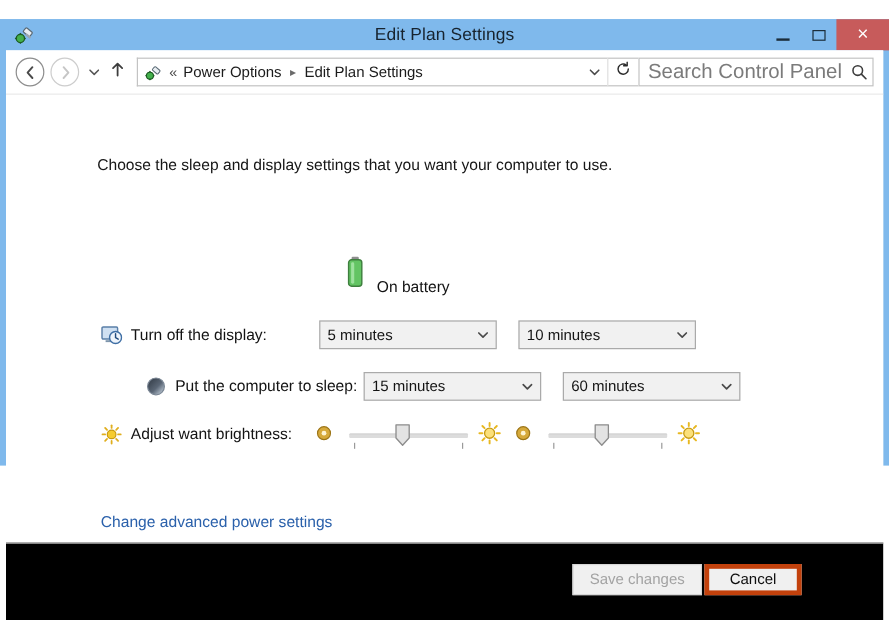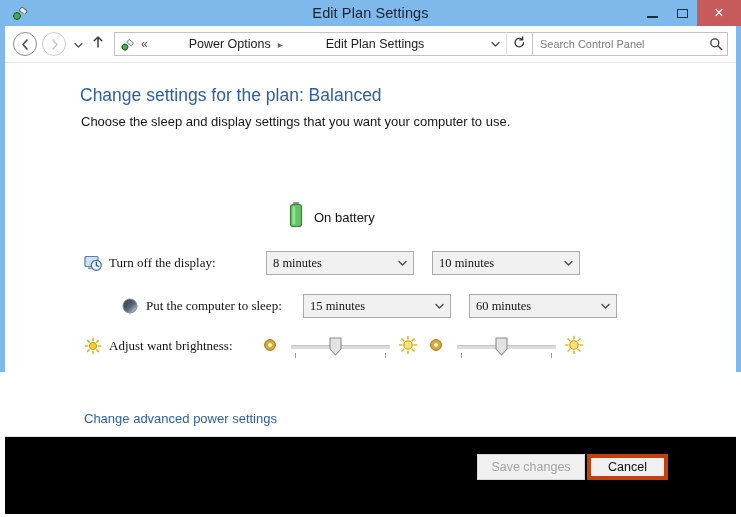--- a/index.html
+++ b/index.html
@@ -11,21 +11,21 @@
     width: 741px;
     height: 517px;
     overflow: hidden;
     font-family: "Liberation Sans", sans-serif;
     -webkit-font-smoothing: antialiased;
   }
 
   
   .window {
     position: absolute;
-    left: 0; top: 0;
+    left: 0; top: 16px;
     width: 741px;
     height: 372px;
     box-sizing: border-box;
     background: #7fb9ec;           
     border: 0;
   }
   .titlebar {
     position: relative;
     height: 26px;
     background: #7fb9ec;
@@ -151,21 +151,20 @@
   .crumb-icon { width: 17px; height: 17px; flex: none; }
   .crumb-chev {
     color: #4b4b4b;
     font-size: 12px;
     padding: 0 5px;
   }
   .crumb {
     font-size: 12.5px;
     color: #1b1b1b;
     white-space: nowrap;
-    margin-left: 36px;
   }
   .crumb-sep {
     color: #6a6a6a;
     font-size: 10px;
     padding: 0 7px;
   }
   .addr-spacer { flex: 1; }
   .addr-caret {
     width: 22px; height: 22px;
     display: flex; align-items: center; justify-content: center;
@@ -191,21 +190,21 @@
     display: flex;
     align-items: center;
     margin-right: 8px;
     border-left: 1px solid #c3c3c3;
   }
   .searchbox input {
     flex: 1;
     border: none;
     outline: none;
     font-family: "Liberation Sans", sans-serif;
-    font-size: 11px;
+    font-size: 17px;
     color: #3a3a3a;
     background: transparent;
     padding-left: 7px;
     min-width: 0;
   }
   .searchbox input::placeholder { color: #7b7b7b; opacity: 1; }
   .search-icon {
     width: 22px;
     display: flex; align-items: center; justify-content: center;
     color: #3c3c3c;
@@ -236,37 +235,36 @@
   }
 
   
   .colhead {
     position: absolute;
     top: 141px;
     display: flex;
     align-items: center;
     height: 26px;
   }
-  .colhead.battery { left: 283px; }
+  .colhead.battery { left: 283px; align-items: flex-end; }
   .colhead.plugged { left: 452px; }
   .colhead .label {
     font-size: 13px;
     color: #131313;
     margin-left: 10px;
     white-space: nowrap;
   }
 
   
   .row {
     position: absolute;
     left: 0;
     width: 100%;
     height: 30px;
     display: block;
-    font-family: Liberation Serif, serif;
   }
   .row .row-icon {
     position: absolute;
     left: 79px;
     top: 3px;
     width: 18px;
     height: 18px;
   }
   .row .row-label {
     position: absolute;
@@ -491,21 +489,20 @@
           <svg width="14" height="14" viewBox="0 0 14 14">
             <circle cx="5.8" cy="5.8" r="4" fill="none" stroke="currentColor" stroke-width="1.3"></circle>
             <path d="M8.8 8.8 L12.6 12.6" stroke="currentColor" stroke-width="1.4" stroke-linecap="round"></path>
           </svg>
         </span>
       </div>
     </div>
 
     <div class="content">
 
-      <div class="page-title">Change settings for the plan: Balanced</div>
       <div class="page-sub">Choose the sleep and display settings that you want your computer to use.</div>
 
       <div class="colhead battery">
         <span>
           <svg width="16" height="28" viewBox="0 0 16 28">
             <rect x="5" y="1" width="6" height="3" rx="1" fill="#8e8e8e"></rect>
             <rect x="2.5" y="3.5" width="11" height="22" rx="2.5" fill="#63c463" stroke="#3e7f3e" stroke-width="1.2"></rect>
             <rect x="4.6" y="5.5" width="2.6" height="18" rx="1.2" fill="#a8e6a8" opacity="0.85"></rect>
           </svg>
         </span>
@@ -518,21 +515,21 @@
           <svg width="18" height="18" viewBox="0 0 18 18">
             <rect x="1" y="2.5" width="13" height="10" rx="1" fill="#cfe0f2" stroke="#5a7fa8" stroke-width="1.2"></rect>
             <rect x="4" y="13.5" width="7" height="1.6" fill="#7d94ab"></rect>
             <circle cx="12.3" cy="11.3" r="5" fill="#eef4fb" stroke="#3f6fa5" stroke-width="1.2"></circle>
             <path d="M12.3 8.2 L12.3 11.3 L14.5 12.6" stroke="#1f4a7d" stroke-width="1.2" fill="none" stroke-linecap="round"></path>
           </svg>
         </span>
         <span class="row-label">Turn off the display:</span>
 
         <div class="dropdown dd-battery">
-          <span class="dd-text">8 minutes</span>
+          <span class="dd-text">5 minutes</span>
           <span class="dd-caret">
             <svg width="9" height="7" viewBox="0 0 9 7">
               <path d="M1 1.5 L4.5 5 L8 1.5" fill="none" stroke="currentColor" stroke-width="1.4" stroke-linecap="round" stroke-linejoin="round"></path>
             </svg>
           </span>
         </div>
 
         <div class="dropdown dd-plugged">
           <span class="dd-text">10 minutes</span>
           <span class="dd-caret">

